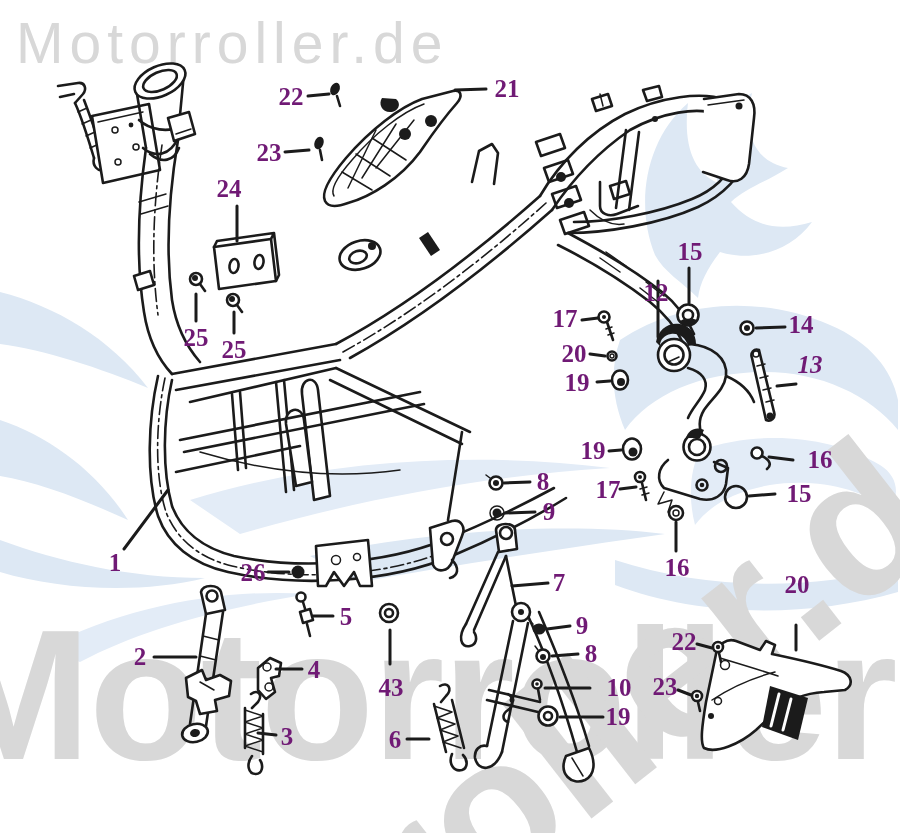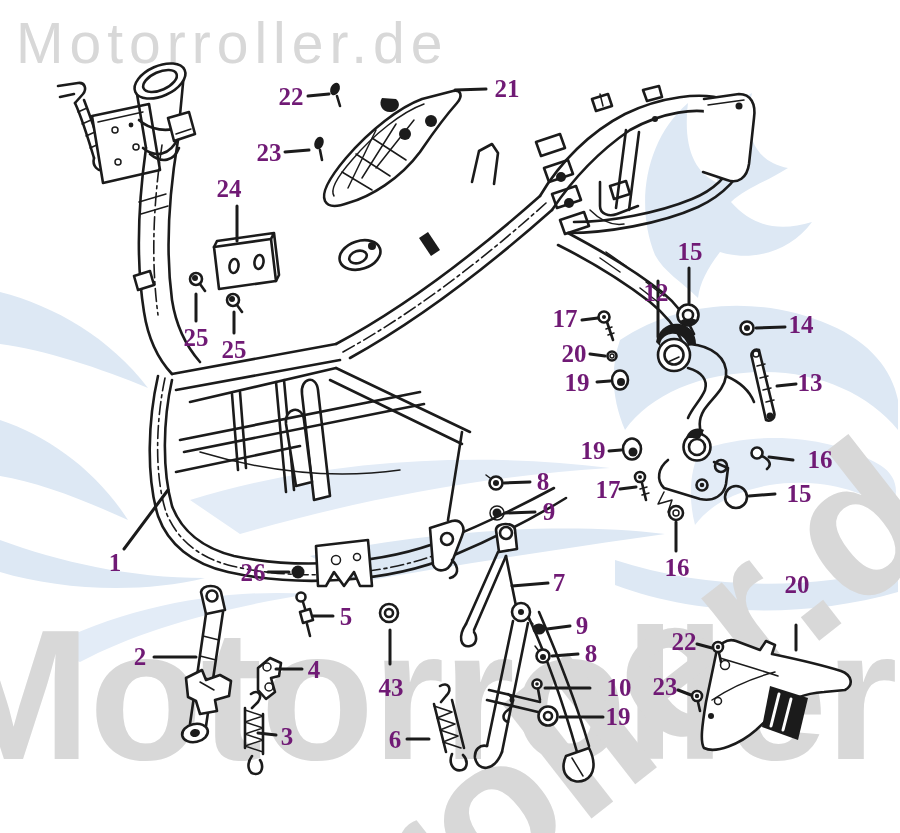--- a/index.html
+++ b/index.html
@@ -372,21 +372,21 @@
       <div class="callout" style="left: 346px; top: 616px;">5</div>
       <div class="callout" style="left: 395px; top: 739px;">6</div>
       <div class="callout" style="left: 559px; top: 582px;">7</div>
       <div class="callout" style="left: 543px; top: 481px;">8</div>
       <div class="callout" style="left: 549px; top: 511px;">9</div>
       <div class="callout" style="left: 582px; top: 625px;">9</div>
       <div class="callout" style="left: 591px; top: 653px;">8</div>
       <div class="callout" style="left: 619px; top: 687px;">10</div>
       <div class="callout" style="left: 618px; top: 716px;">19</div>
       <div class="callout" style="left: 656px; top: 256px; margin-top: 36px;">12</div>
-      <div class="callout" style="left: 810px; top: 382px;">13</div>
+      <div class="callout" style="left: 810px; top: 364px; font-style: italic;">13</div>
       <div class="callout" style="left: 801px; top: 324px;">14</div>
       <div class="callout" style="left: 690px; top: 251px;">15</div>
       <div class="callout" style="left: 799px; top: 493px;">15</div>
       <div class="callout" style="left: 820px; top: 459px;">16</div>
       <div class="callout" style="left: 677px; top: 567px;">16</div>
       <div class="callout" style="left: 565px; top: 318px;">17</div>
       <div class="callout" style="left: 608px; top: 489px;">17</div>
       <div class="callout" style="left: 574px; top: 353px;">20</div>
       <div class="callout" style="left: 577px; top: 382px;">19</div>
       <div class="callout" style="left: 593px; top: 450px;">19</div>

